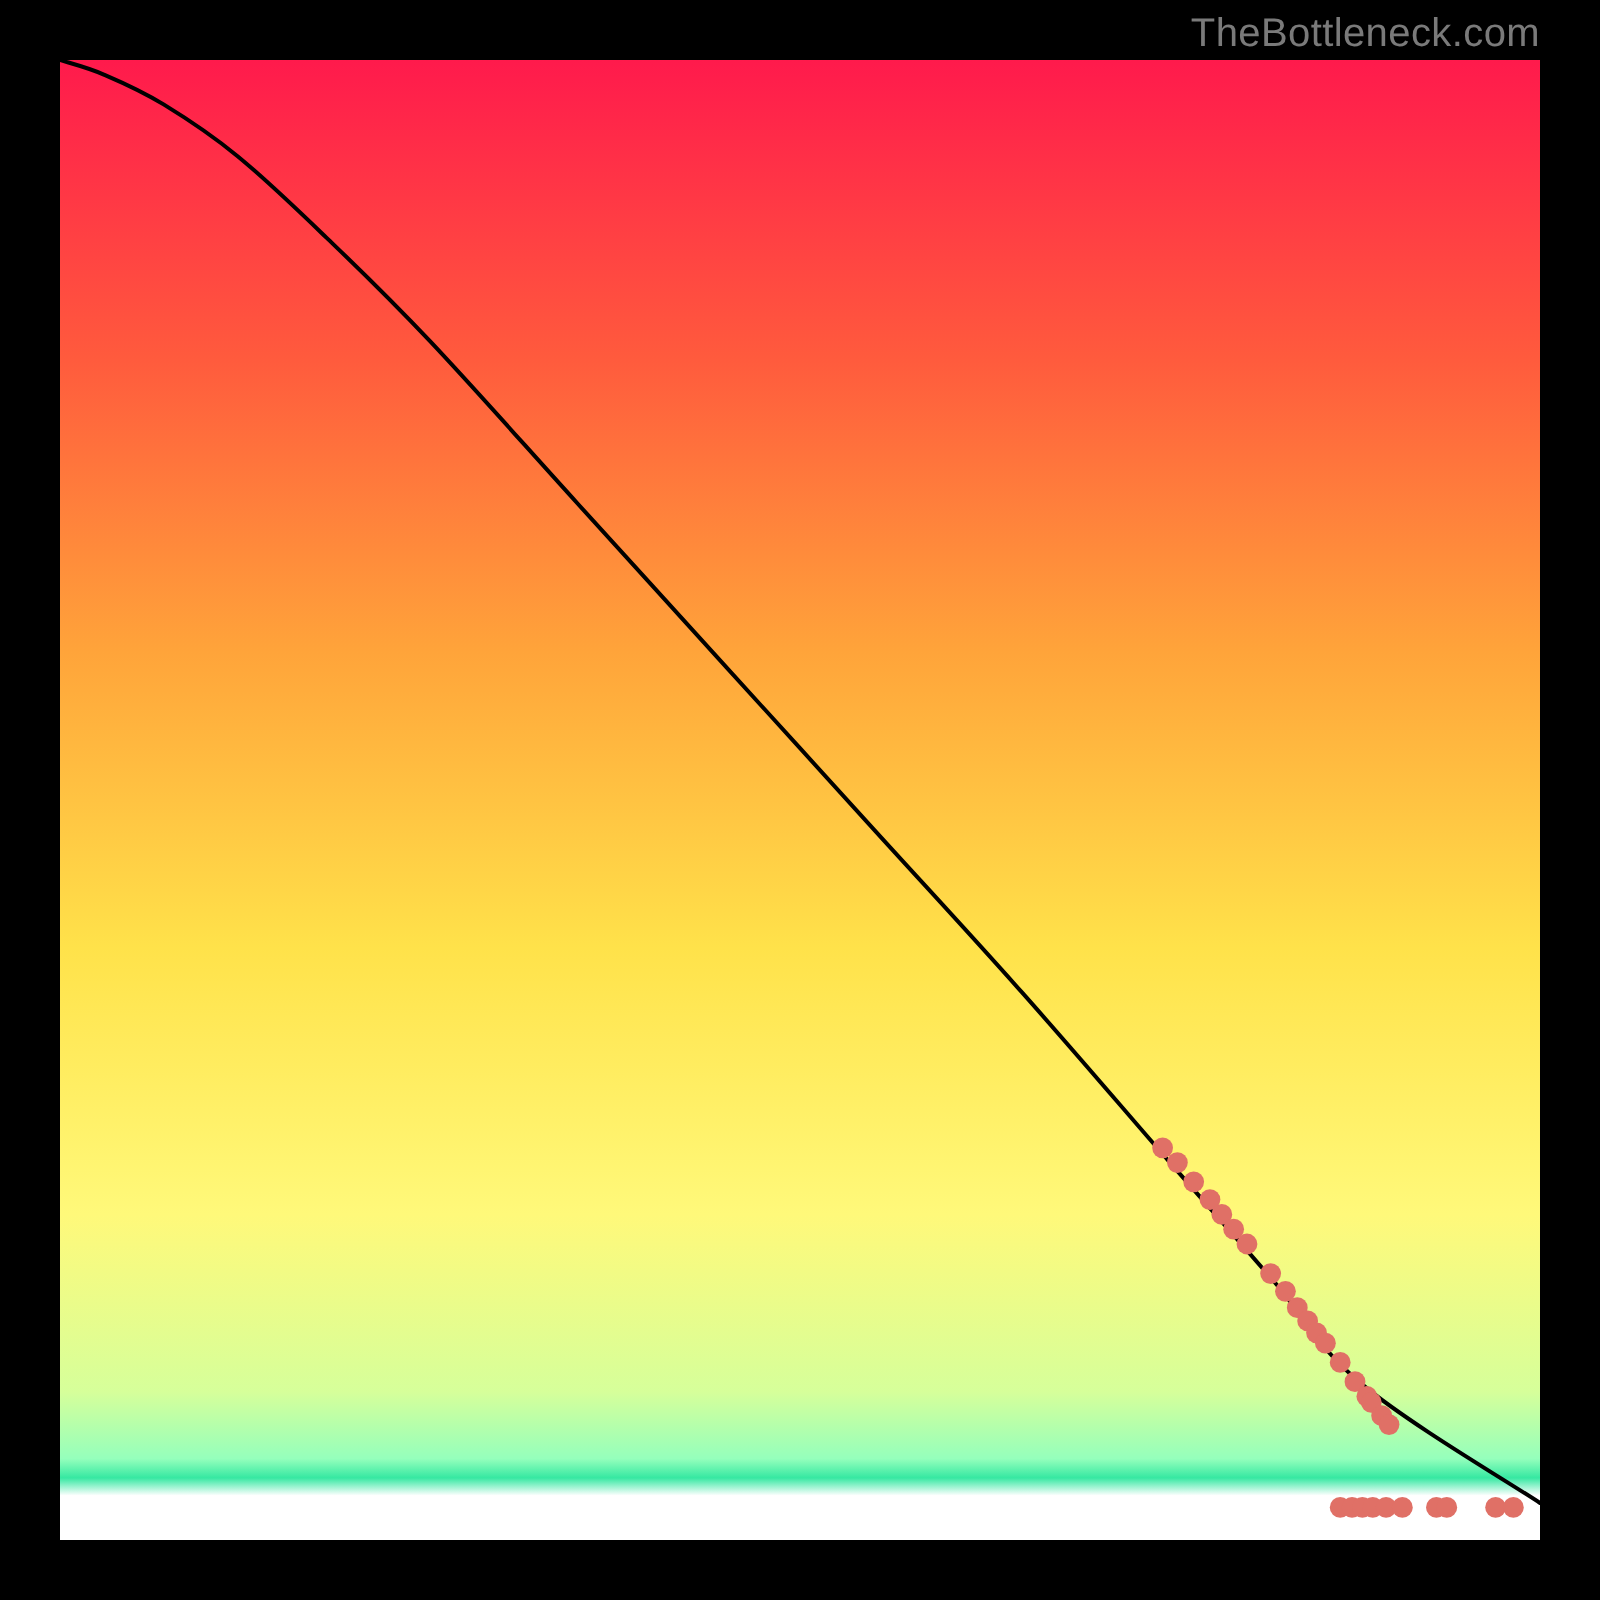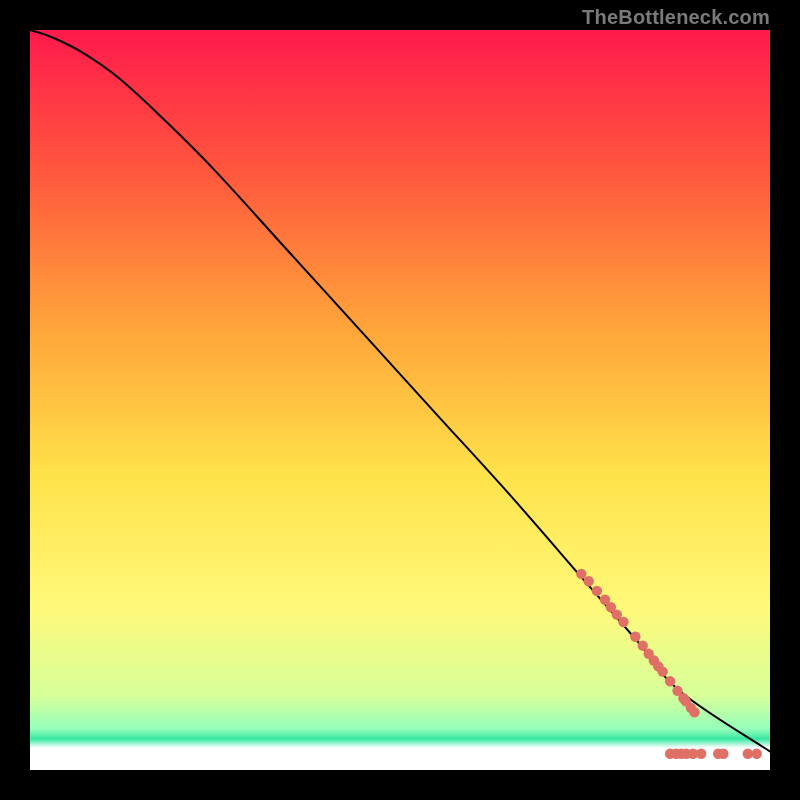--- a/index.html
+++ b/index.html
@@ -1,18 +1,18 @@
 <!DOCTYPE html>
 <html><head>
 <meta charset="utf-8">
 <style>
   html,body{margin:0;padding:0;background:#000;width:800px;height:800px;overflow:hidden;font-family:Arial,Helvetica,sans-serif}
   #stage{position:relative;width:800px;height:800px;background:#000}
   #plot{position:absolute;left:30px;top:30px;width:740px;height:740px}
-  #watermark{position:absolute;right:30px;top:6px;color:#7a7a7a;font-size:20px;font-weight:700;letter-spacing:.2px}
+  #watermark{position:absolute;right:30px;top:6px;color:#7a7a7a;font-size:20px;font-weight:400;letter-spacing:.2px}
 </style>
 </head>
 <body>
 
 <div id="stage">
   <div id="watermark">TheBottleneck.com</div>
   <svg id="plot" viewBox="0 0 740 740">
     <defs>
       <linearGradient id="bg" x1="0" y1="0" x2="0" y2="1">
           <stop offset="0%" stop-color="#ff1a4c"></stop>

